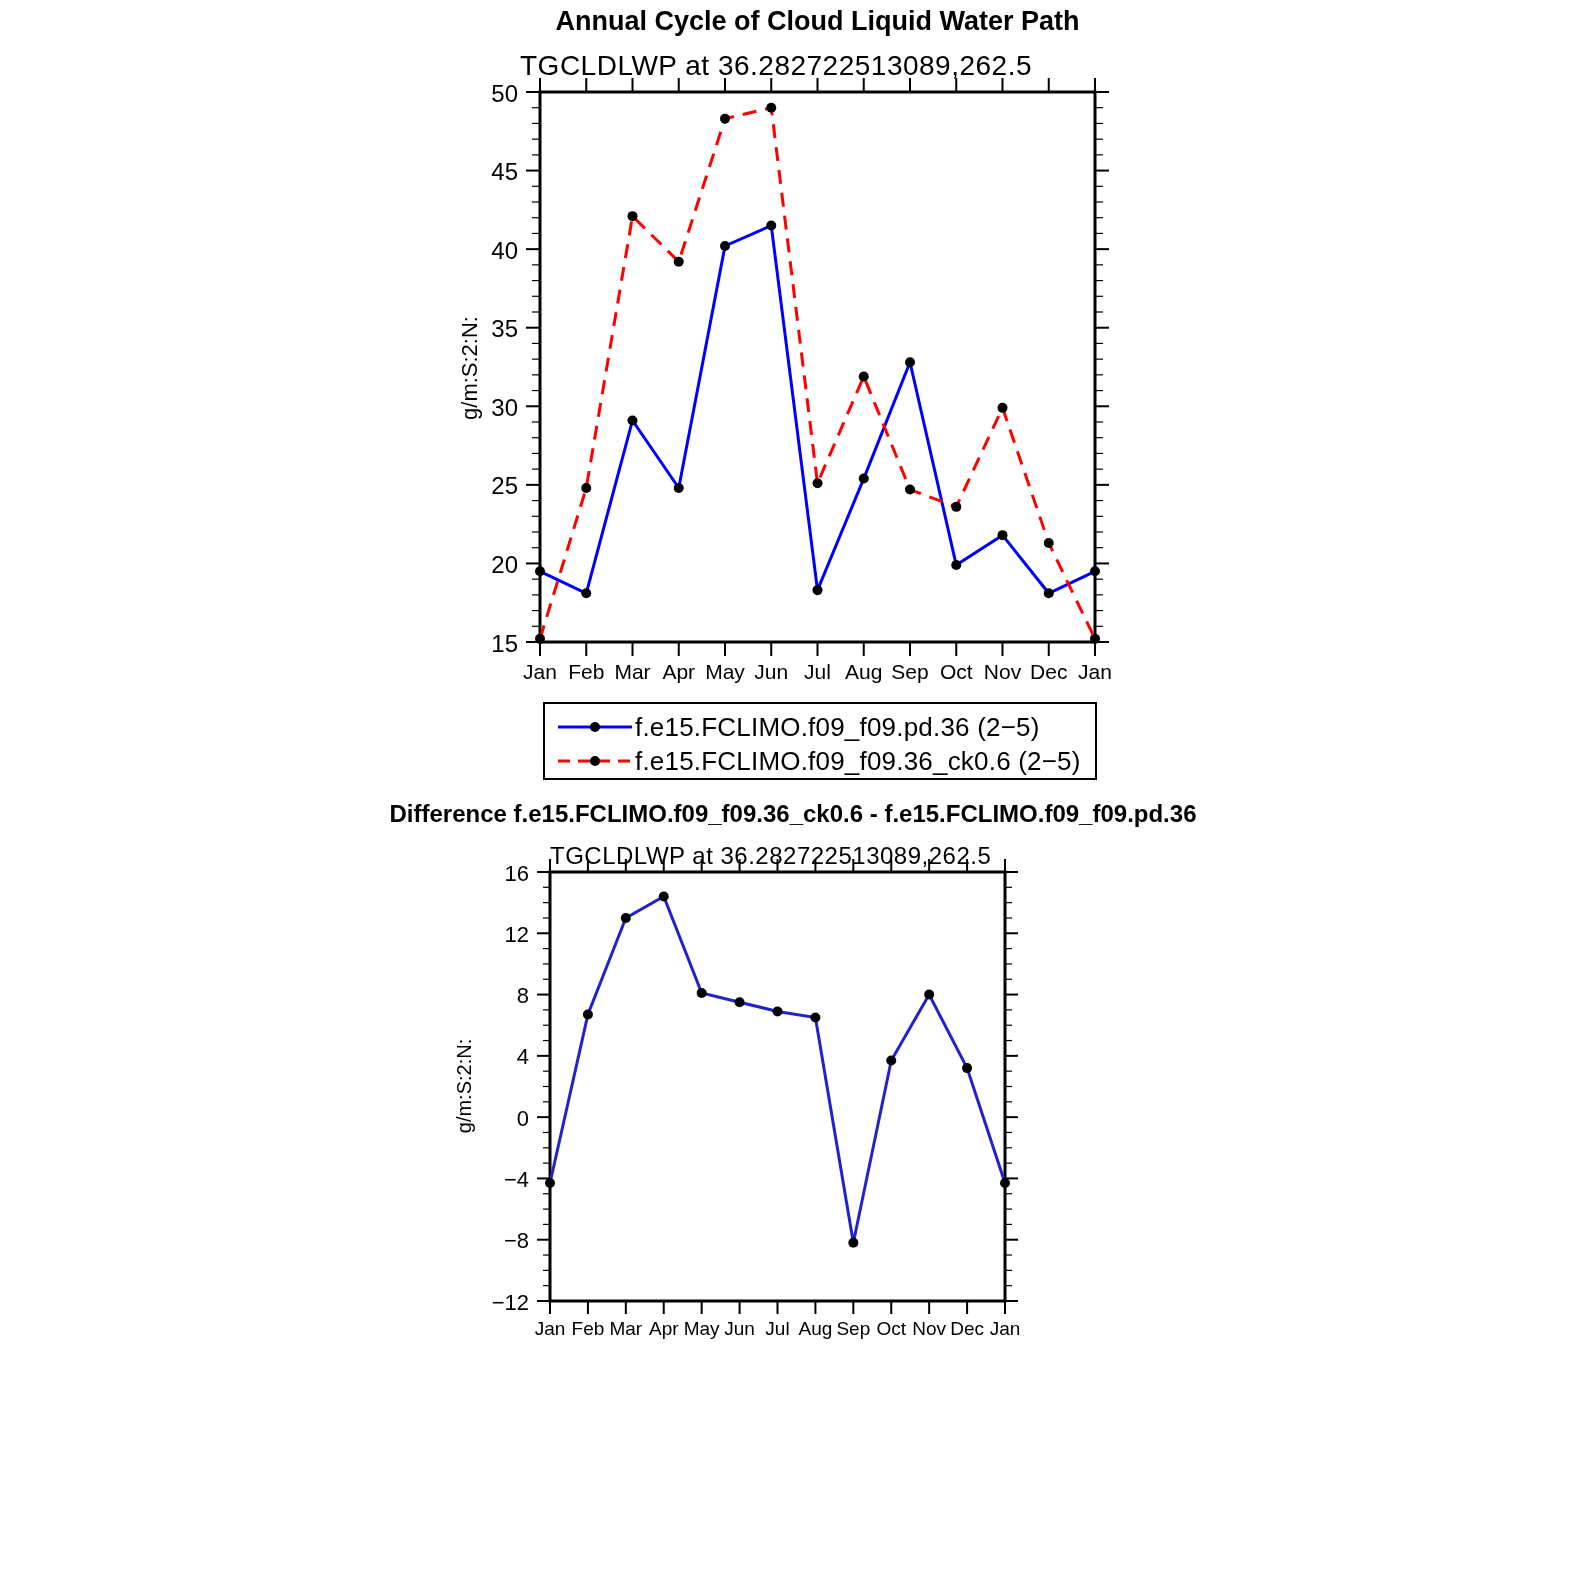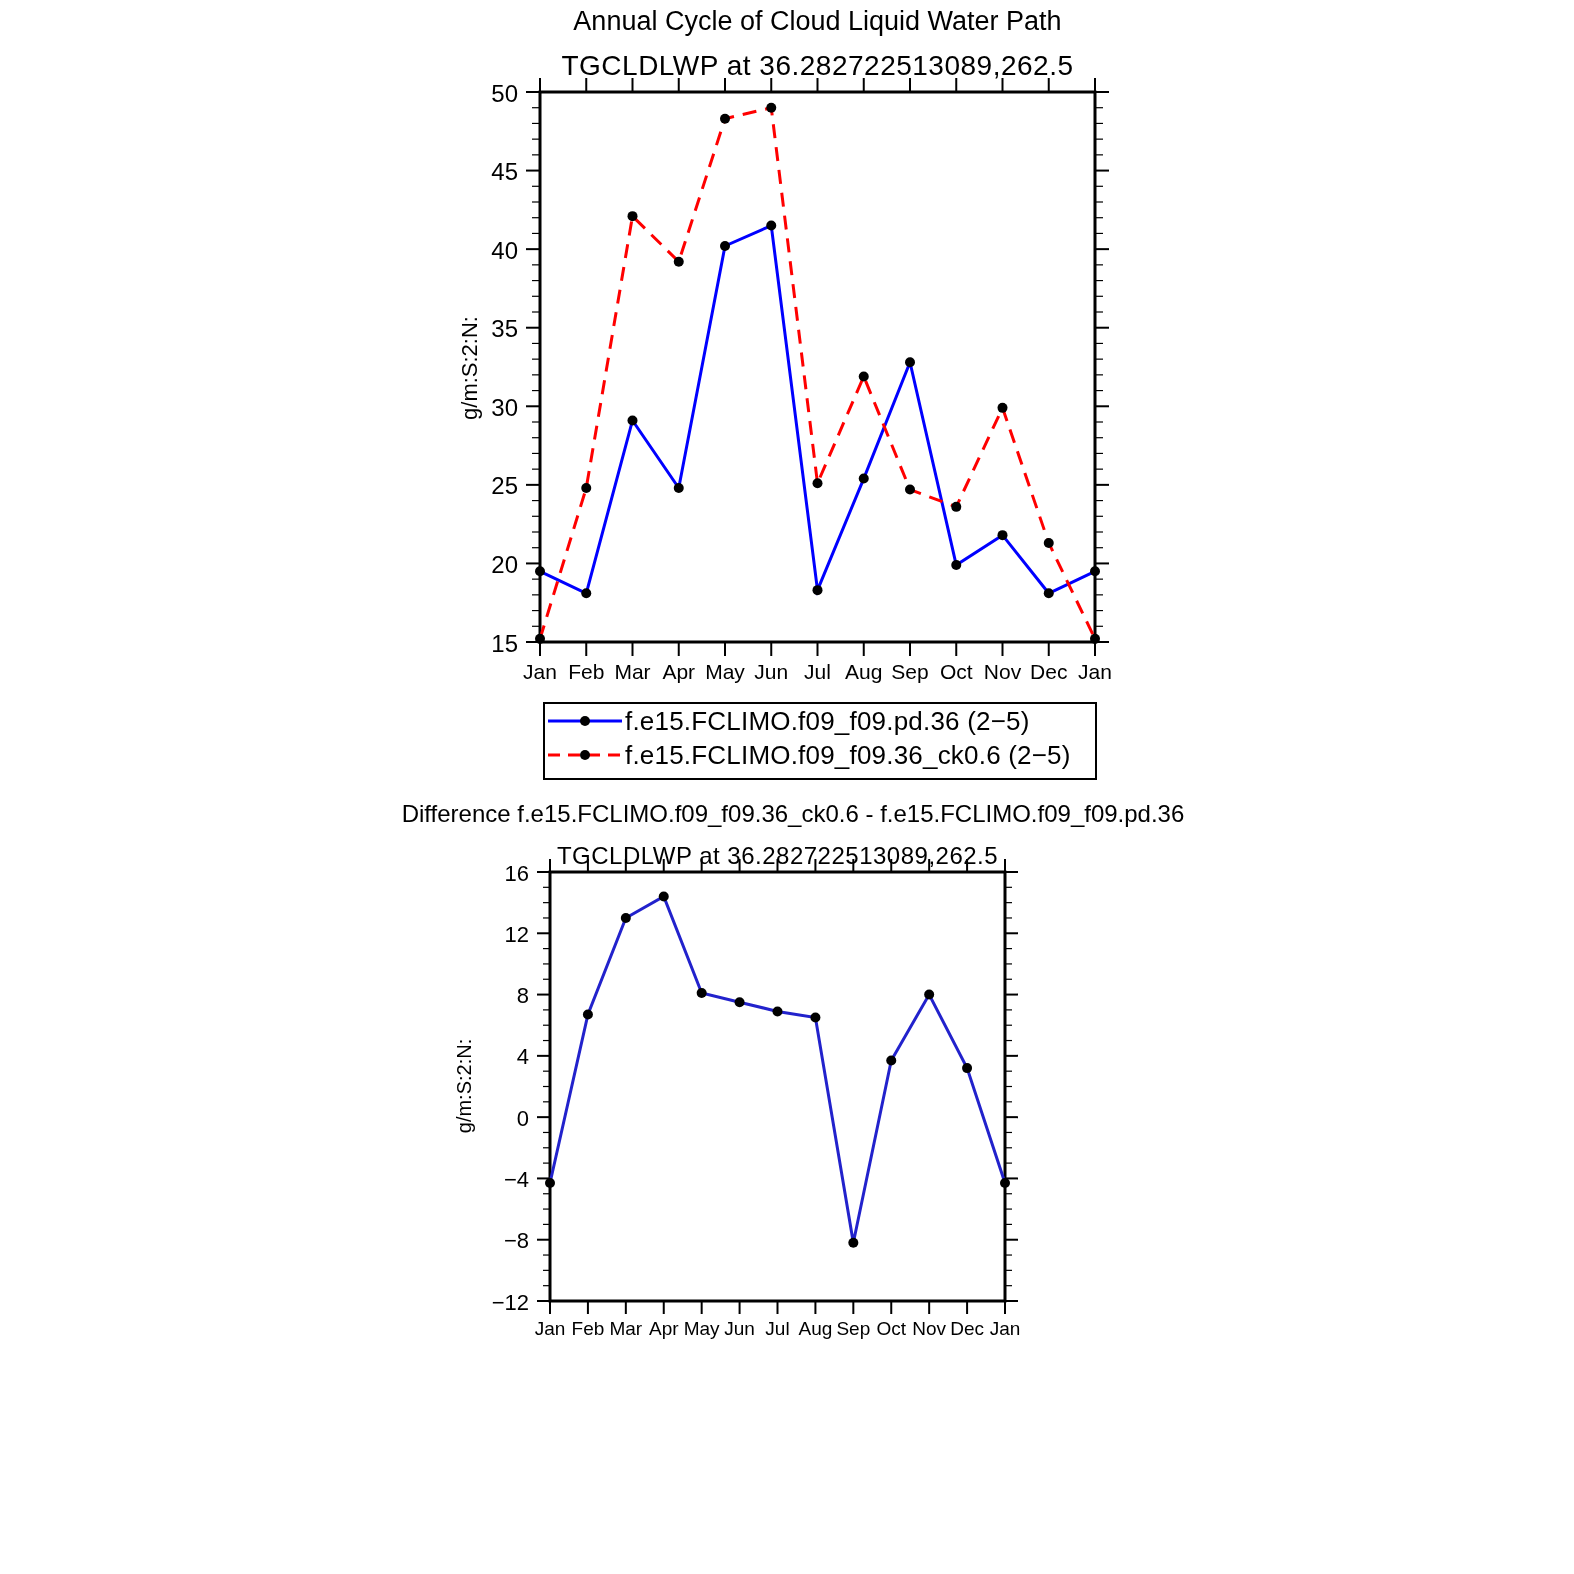--- a/index.html
+++ b/index.html
@@ -1,27 +1,27 @@
 <!DOCTYPE html>
 <html><head>
 <meta charset="utf-8">
 <style>
   *{margin:0;padding:0;box-sizing:border-box}
   html,body{width:1574px;height:1574px;background:#ffffff;color:#000;
     font-family:"Liberation Sans",sans-serif;position:relative;overflow:hidden}
   .abs{position:absolute}
   #charts{position:absolute;left:0;top:0}
-  .chart-title{font-weight:normal;text-align:center}
-  .chart-subtitle{text-align:center;letter-spacing:.5px}
+  .chart-title{font-weight:bold;text-align:center}
+  .chart-subtitle{text-align:left;letter-spacing:.5px}
   #top-title{left:540px;top:6px;width:555px;font-size:27px}
   #top-subtitle{left:520px;top:50px;width:595px;font-size:28px}
   #top-ylabel{left:470px;top:368px;transform:translate(-50%,-50%) rotate(-90deg);
     font-size:22px;white-space:nowrap}
   #legend{left:543px;top:702px;width:554px;height:78px;border:2px solid #000;
-    display:flex;flex-direction:column;justify-content:flex-start;}
+    display:flex;flex-direction:column;justify-content:flex-end;padding-left:10px}
   .legend-row{display:flex;align-items:center;height:34px}
   .legend-label{font-size:26px;letter-spacing:.2px;white-space:nowrap}
   #diff-title{left:303px;top:800px;width:980px;font-size:24px}
   #diff-subtitle{left:550px;top:842px;width:455px;font-size:24px}
   #diff-ylabel{left:464px;top:1086px;transform:translate(-50%,-50%) rotate(-90deg);
     font-size:20px;white-space:nowrap}
   svg text{fill:#000;font-family:"Liberation Sans",sans-serif}
 </style>
 </head>
 <body>

